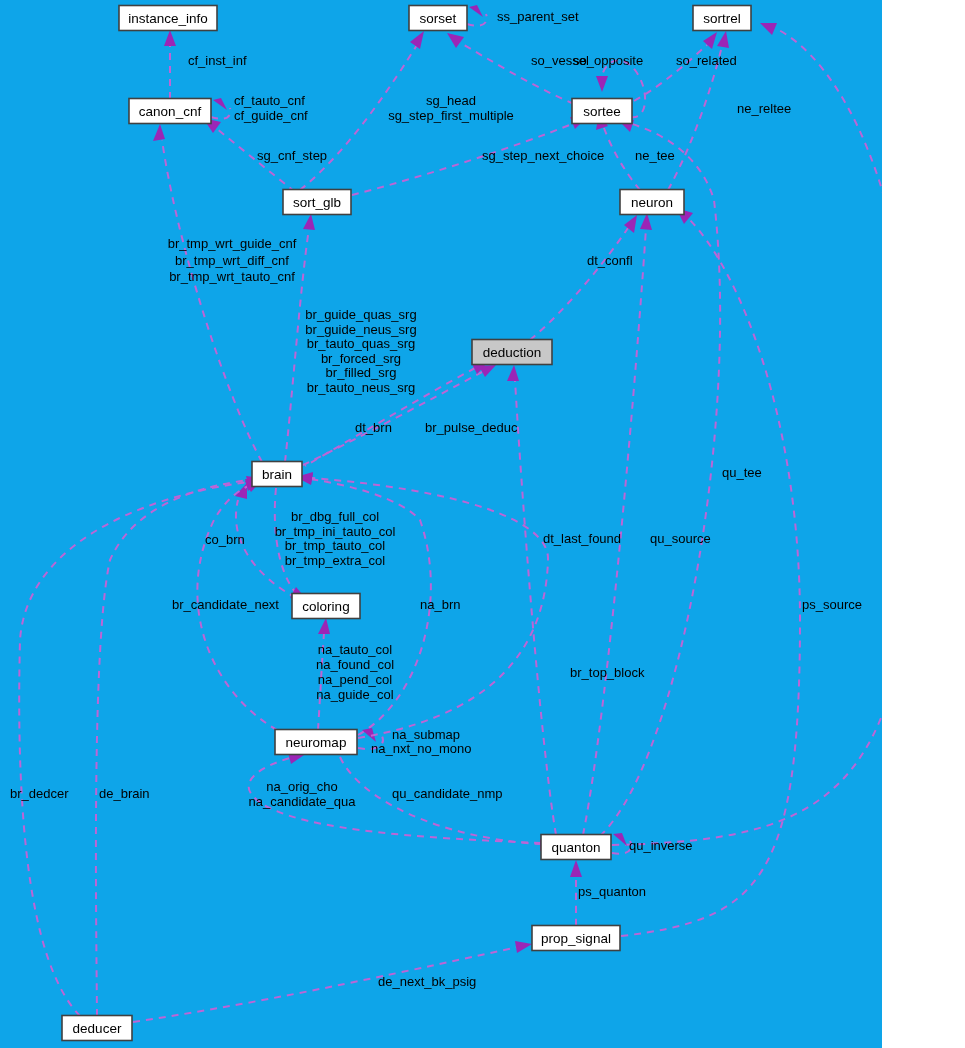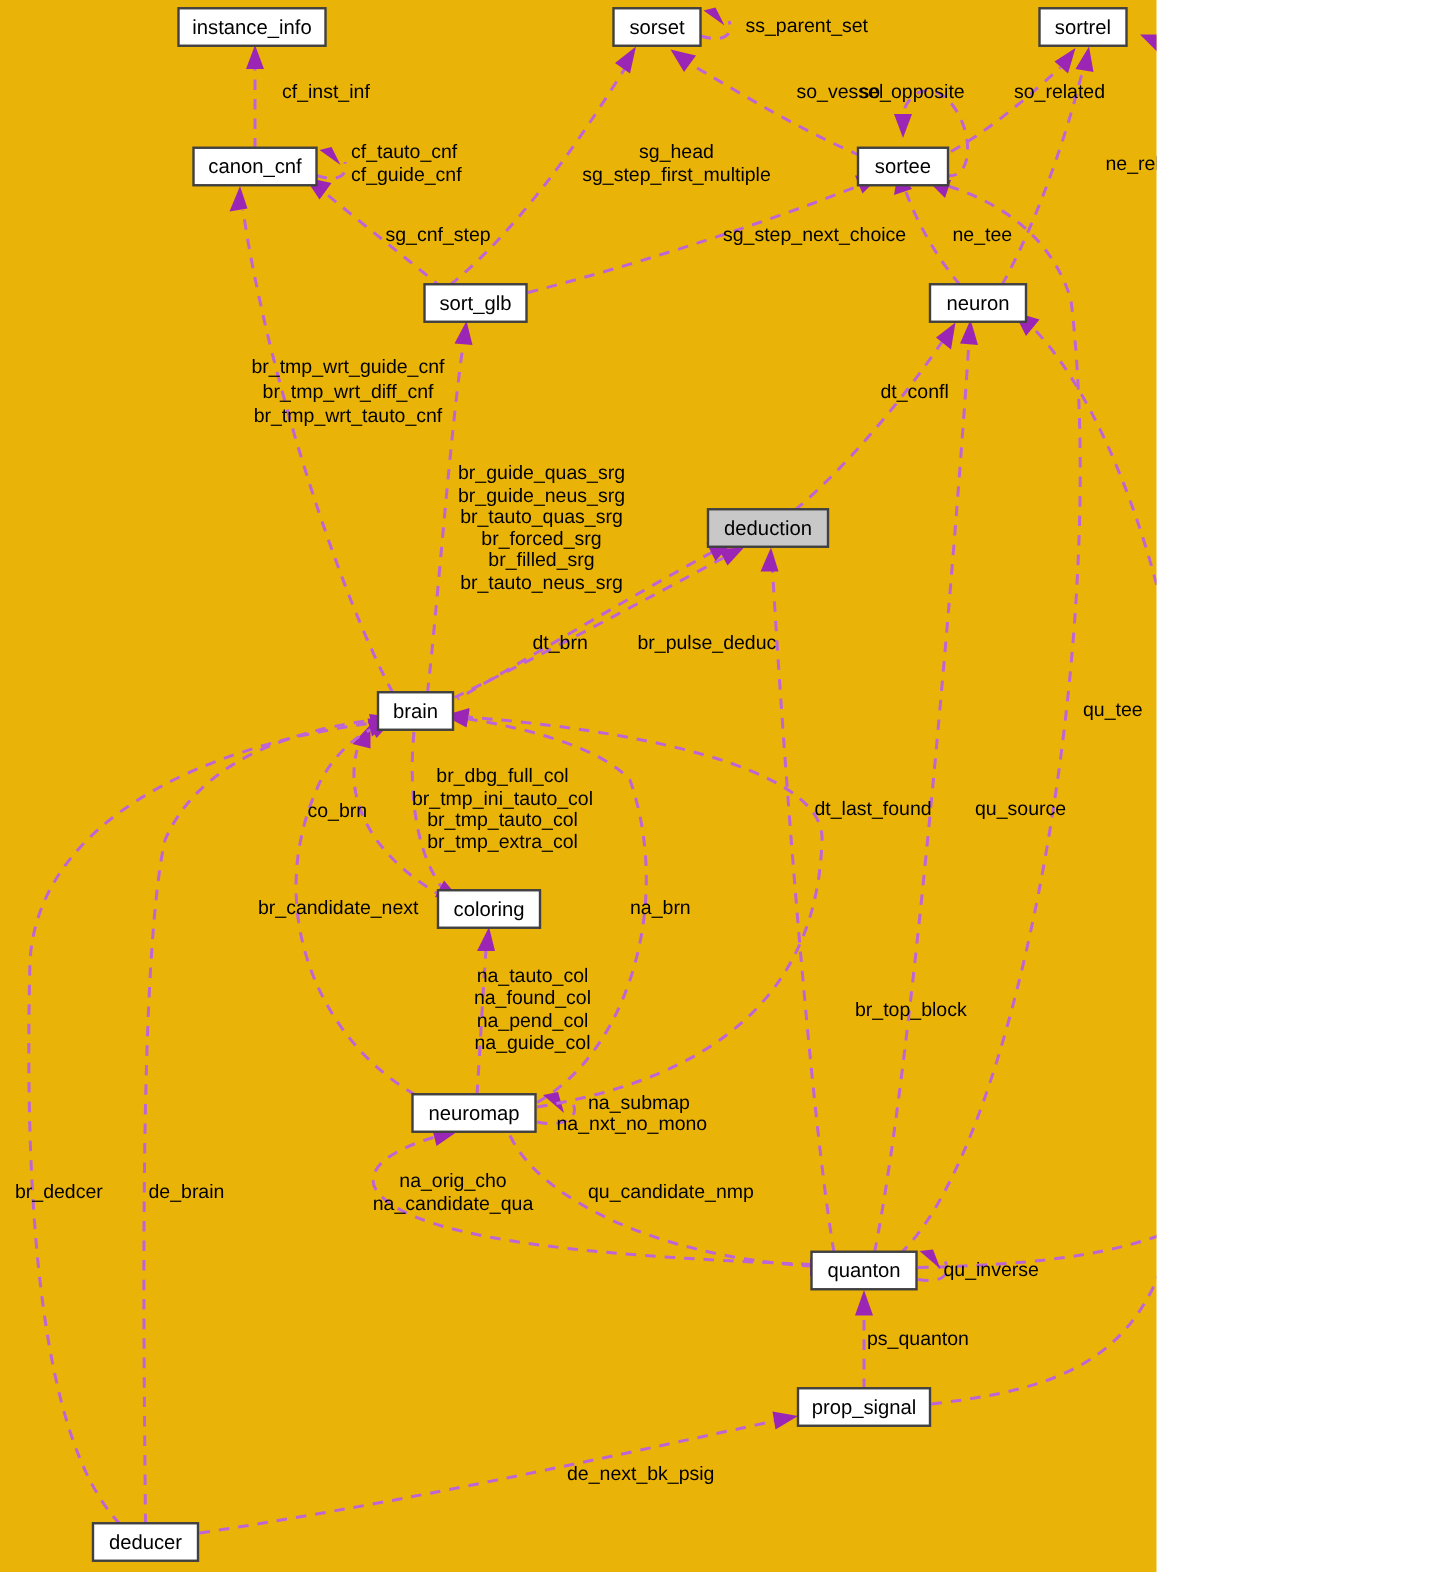--- a/index.html
+++ b/index.html
@@ -2,23 +2,23 @@
 <html><head>
 <meta charset="utf-8">
 <style>
   html, body {
     margin: 0;
     padding: 0;
     background: #ffffff;
   }
   #diagram-root {
     position: relative;
-    width: 771px;
+    width: 882px;
     height: 1048px;
-    background: #eab308;
+    background: #0ea5e9;
     font-family: "Liberation Sans", sans-serif;
     overflow: hidden;
   }
   svg#graph {
     position: absolute;
     left: 0;
     top: 0;
     width: 965px;
     height: 1048px;
     display: block;

